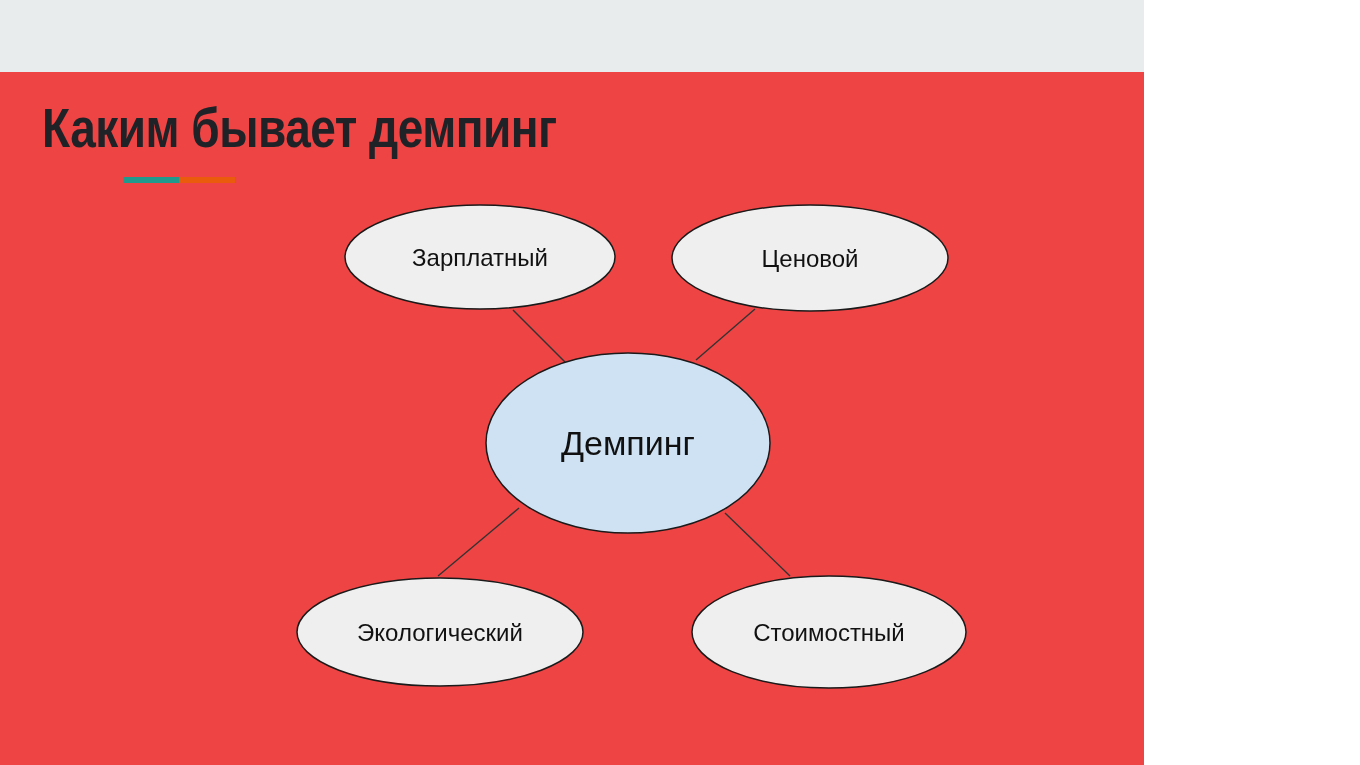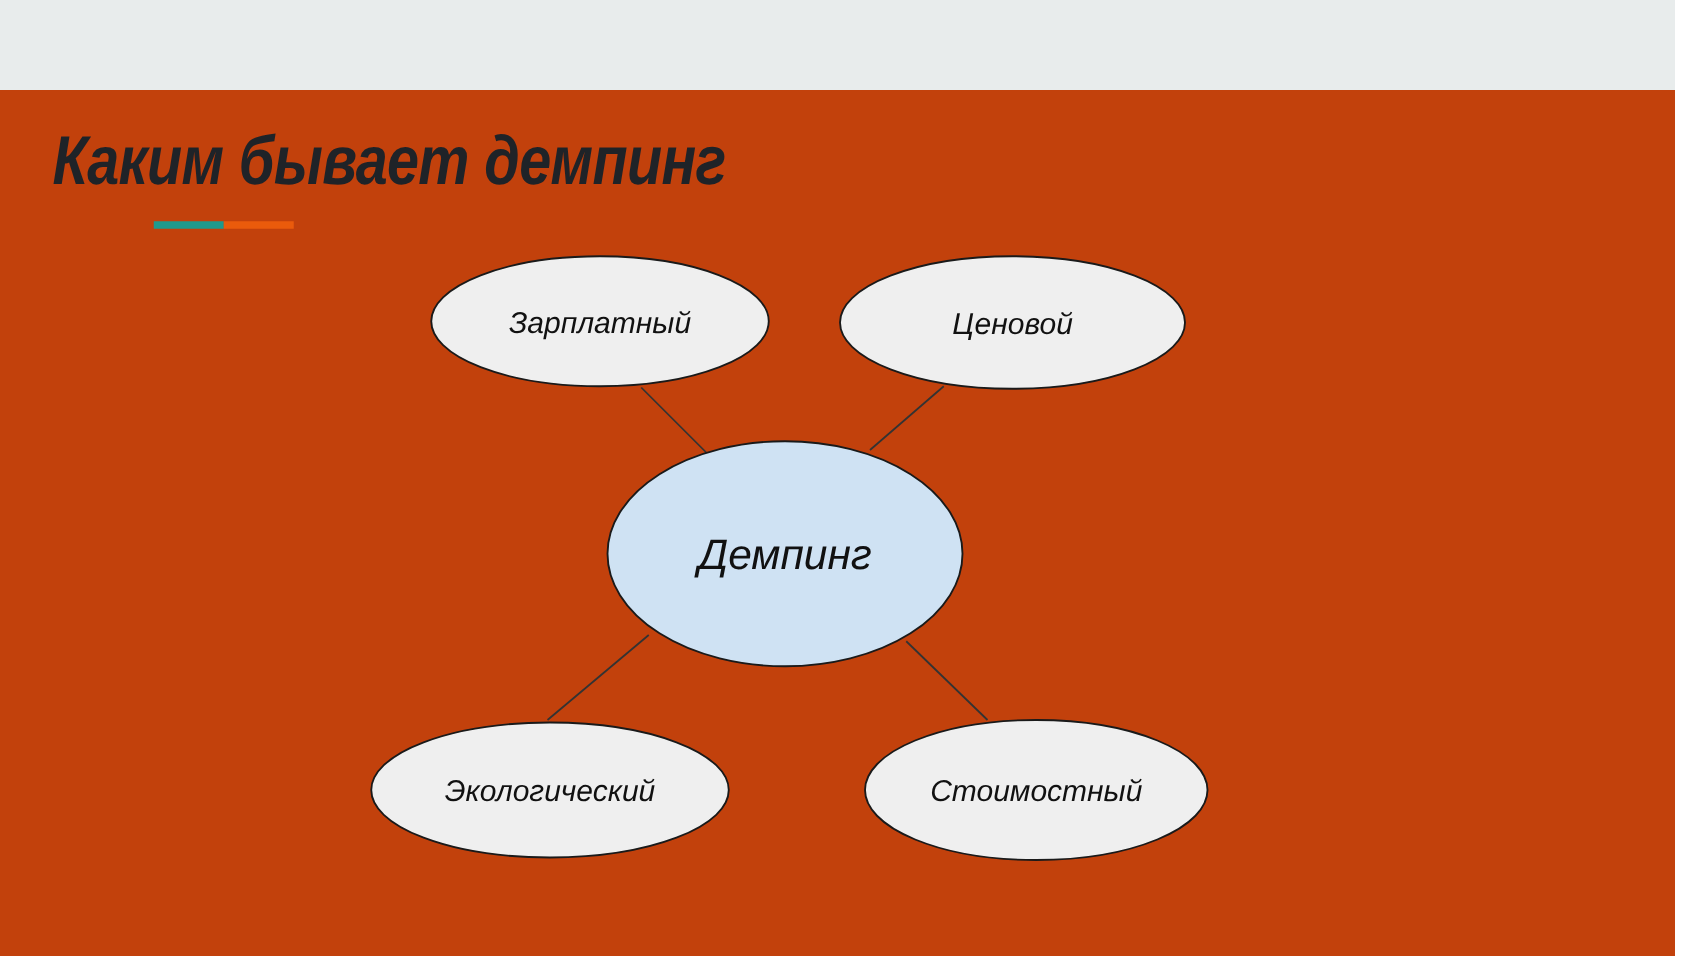--- a/index.html
+++ b/index.html
@@ -2,26 +2,25 @@
 <html><head>
 <meta charset="utf-8">
 <style>
   html, body {
     margin: 0;
     padding: 0;
     background: #ffffff;
   }
   .slide {
     position: relative;
-    width: 1340px;
+    width: 1144px;
     height: 765px;
-    background: #c2410c;
+    background: #ef4444;
     overflow: hidden;
     font-family: "Liberation Sans", sans-serif;
-    font-style: italic;
   }
   .top-band {
     position: absolute;
     top: 0;
     left: 0;
     width: 100%;
     height: 72px;
     background: #E8ECEC;
   }
   .title {

